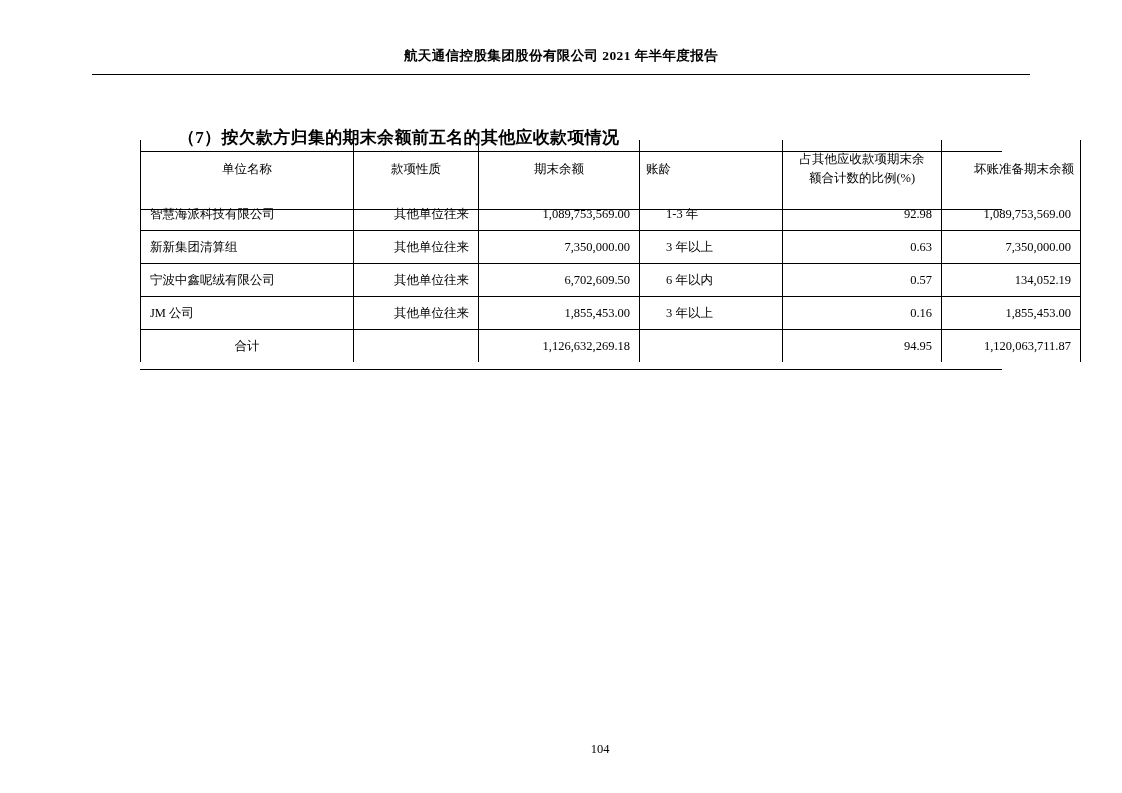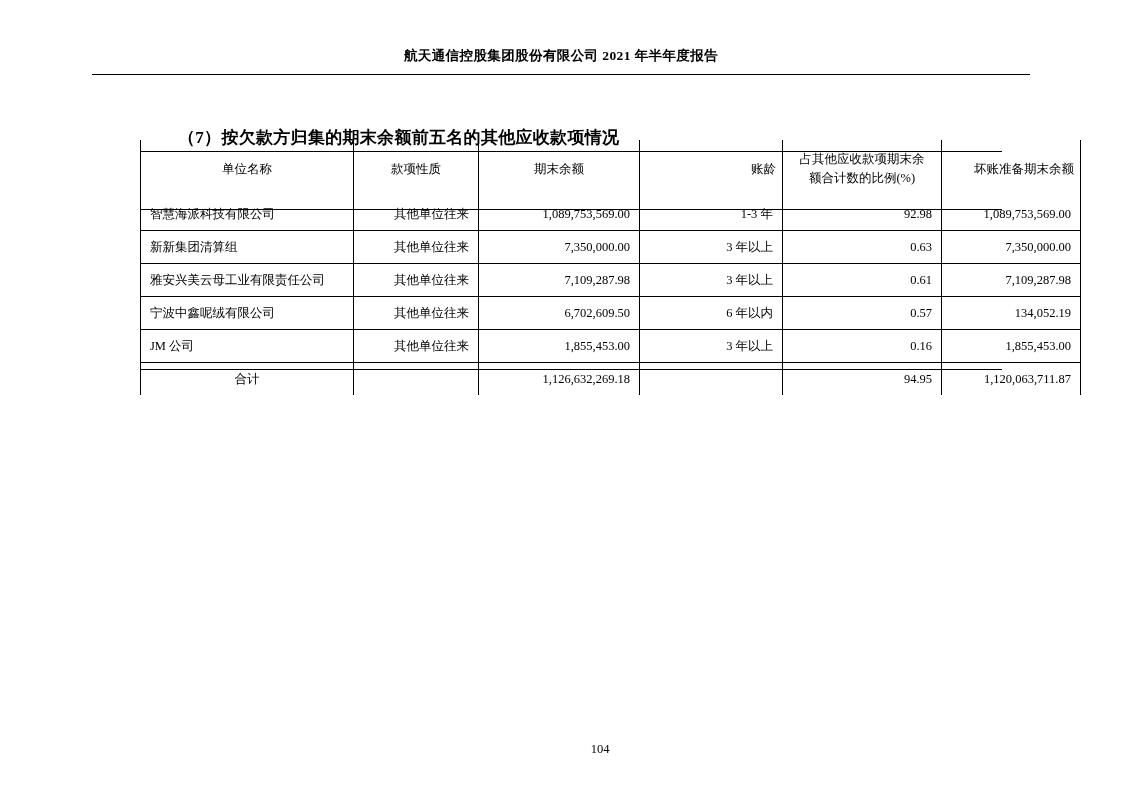--- a/index.html
+++ b/index.html
@@ -113,21 +113,21 @@
     top: 369px;
     width: 862px;
     border-top: 1.6px solid #000000;
   }
   .row-line {
     border-bottom: 0.8px solid #000000;
   }
   .c-name   { width: 200px; text-align: left; }
   .c-nature { width: 112px; text-align: right; }
   .c-bal    { width: 148px; text-align: right; }
-  .c-age    { width: 130px; text-align: right; padding-left: 26px !important; }
+  .c-age    { width: 130px; text-align: left; padding-left: 26px !important; }
   .c-pct    { width: 146px; text-align: right; }
   .c-bad    { width: 126px; text-align: right; }
 
   .head-cell-2line {
     display: block;
   }
   .total-label {
     text-align: center;
   }
 
@@ -158,21 +158,21 @@
   <div class="rule-headbottom"></div>
   <div class="rule-bottom"></div>
 
   <div class="table-wrap">
     <table class="fin">
       <tbody>
           <tr class="head">
         <td class="c-name">单位名称</td>
         <td class="c-nature">款项性质</td>
         <td class="c-bal" style="text-align:center">期末余额</td>
-        <td class="c-age" style="text-align:right;padding-left:6px !important">账龄</td>
+        <td class="c-age" style="text-align:left;padding-left:6px !important">账龄</td>
         <td class="c-pct">
           <span class="head-cell-2line">占其他应收款项期末余</span>
           <span class="head-cell-2line">额合计数的比例(%)</span>
         </td>
         <td class="c-bad" style="text-align:right">坏账准备期末余额</td>
       </tr>
 
       <tr class="body row-line">
         <td class="c-name">智慧海派科技有限公司</td>
         <td class="c-nature">其他单位往来</td>
@@ -184,28 +184,20 @@
 
       <tr class="body row-line">
         <td class="c-name">新新集团清算组</td>
         <td class="c-nature">其他单位往来</td>
         <td class="c-bal">7,350,000.00</td>
         <td class="c-age">3 年以上</td>
         <td class="c-pct">0.63</td>
         <td class="c-bad">7,350,000.00</td>
       </tr>
 
-      <tr class="body row-line">
-        <td class="c-name">雅安兴美云母工业有限责任公司</td>
-        <td class="c-nature">其他单位往来</td>
-        <td class="c-bal">7,109,287.98</td>
-        <td class="c-age">3 年以上</td>
-        <td class="c-pct">0.61</td>
-        <td class="c-bad">7,109,287.98</td>
-      </tr>
 
       <tr class="body row-line">
         <td class="c-name">宁波中鑫呢绒有限公司</td>
         <td class="c-nature">其他单位往来</td>
         <td class="c-bal">6,702,609.50</td>
         <td class="c-age">6 年以内</td>
         <td class="c-pct">0.57</td>
         <td class="c-bad">134,052.19</td>
       </tr>
 

